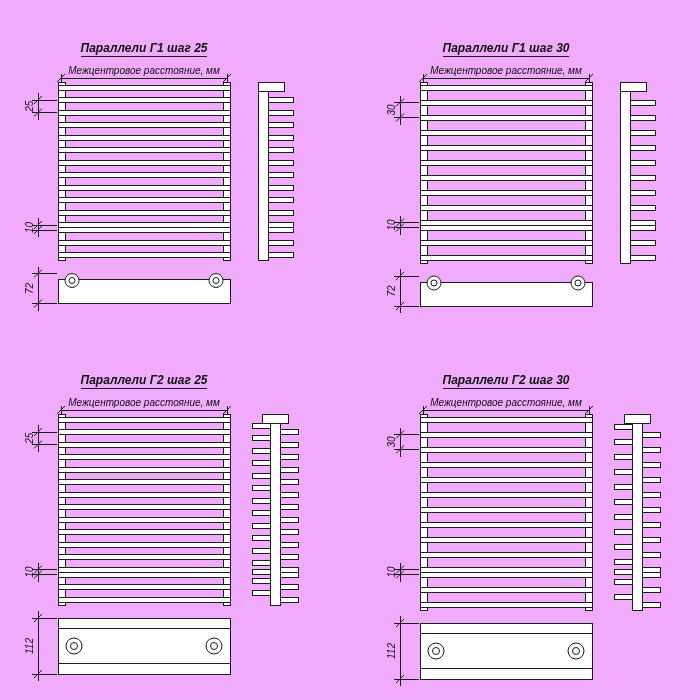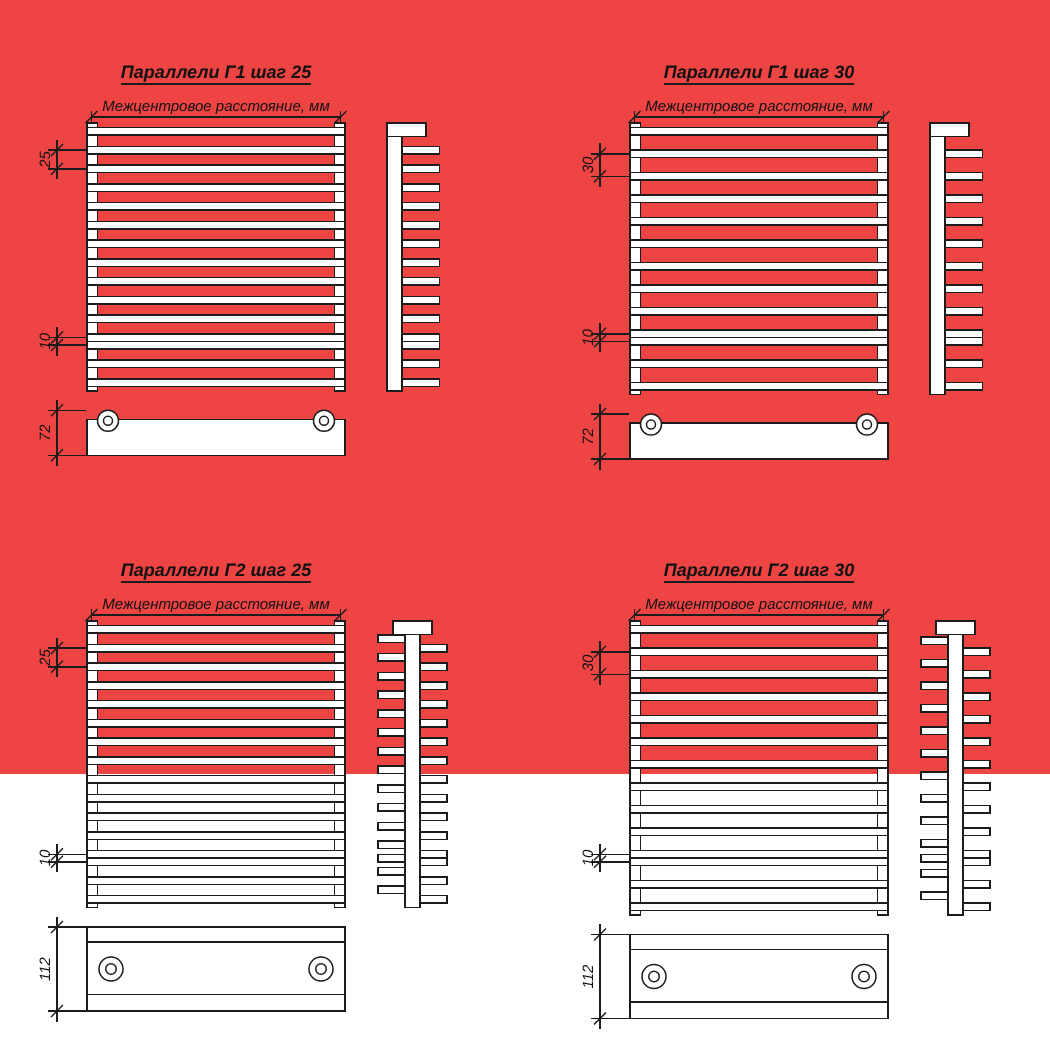--- a/index.html
+++ b/index.html
@@ -1,17 +1,17 @@
 <!DOCTYPE html>
 <html><head>
 <meta charset="utf-8">
 <style>
   *{margin:0;padding:0;box-sizing:border-box}
   html,body{width:700px;height:700px;background:#ffffff;overflow:hidden}
-  .sheet{position:relative;width:700px;height:516px;background:#ef4444}
+  .sheet{position:relative;width:700px;height:700px;background:#f0abfc}
   svg.quad{position:absolute;overflow:visible}
   #q0{left:10px;top:20px}
   #q1{left:372px;top:20px}
   #q2{left:10px;top:352px}
   #q3{left:372px;top:352px}
   .ln{fill:#ffffff;stroke:#1c1c1c;stroke-width:1}
   rect.ln,line.ln{shape-rendering:crispEdges}
   line.ln{fill:none}
   .tk{stroke:#1c1c1c;stroke-width:1;fill:none}
   .cr{fill:#ffffff;stroke:#1c1c1c;stroke-width:1}

